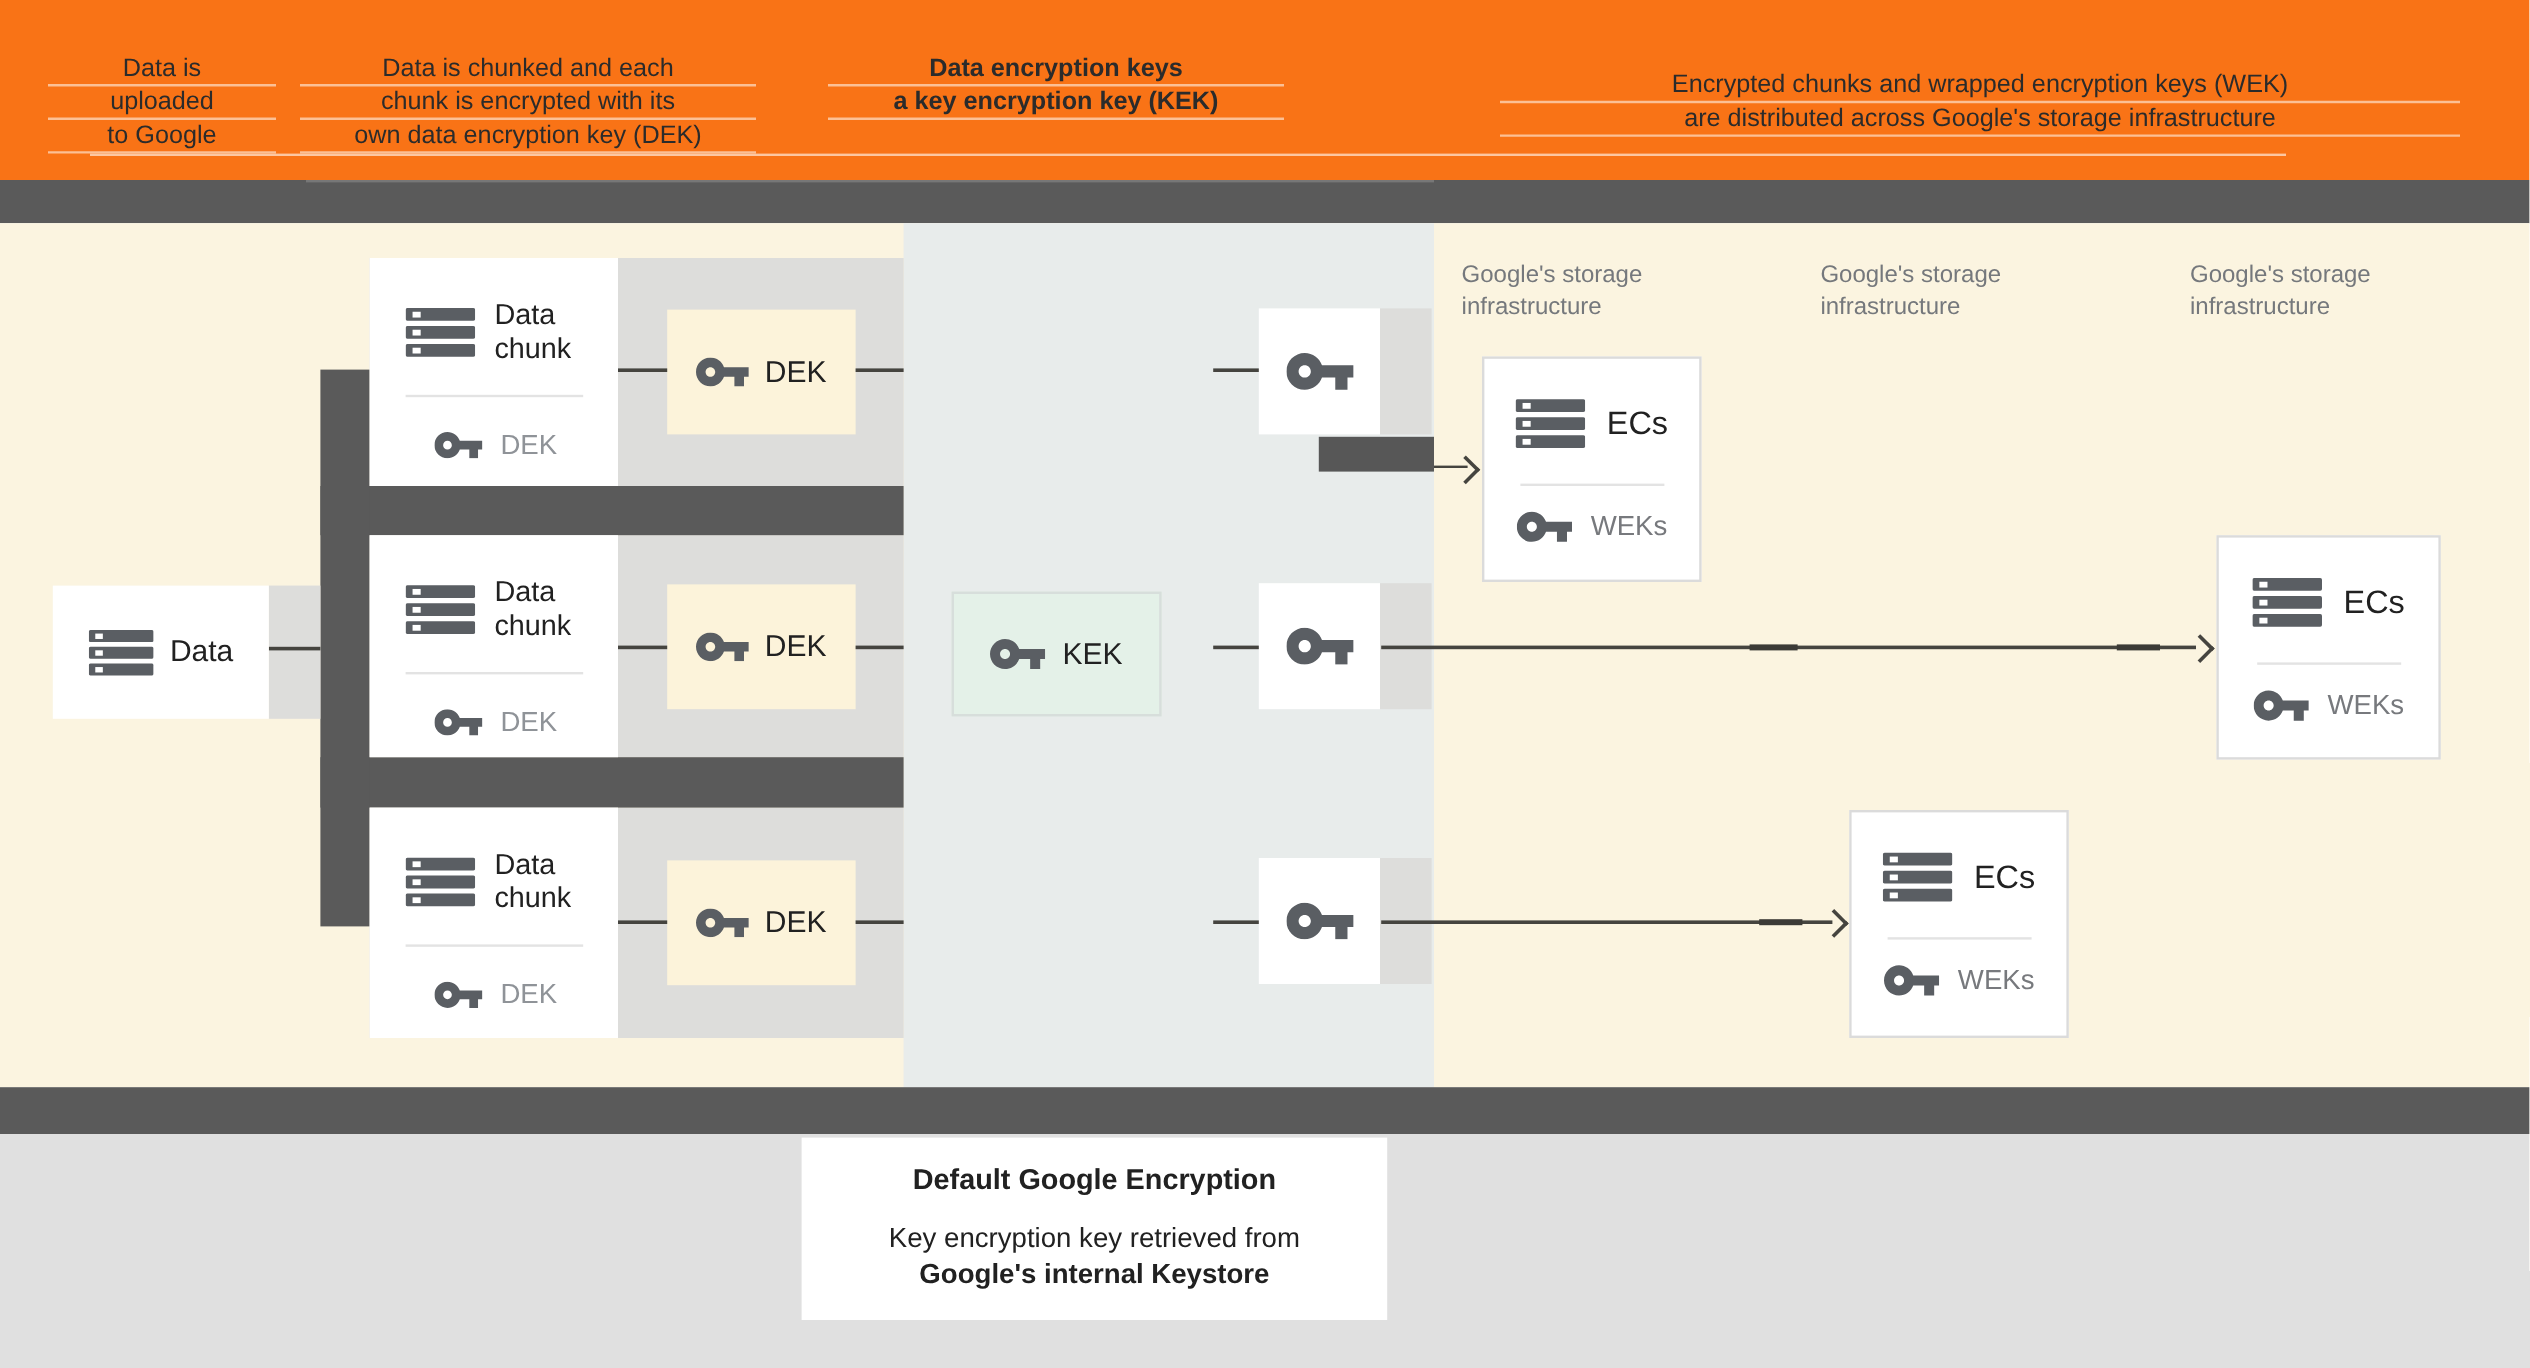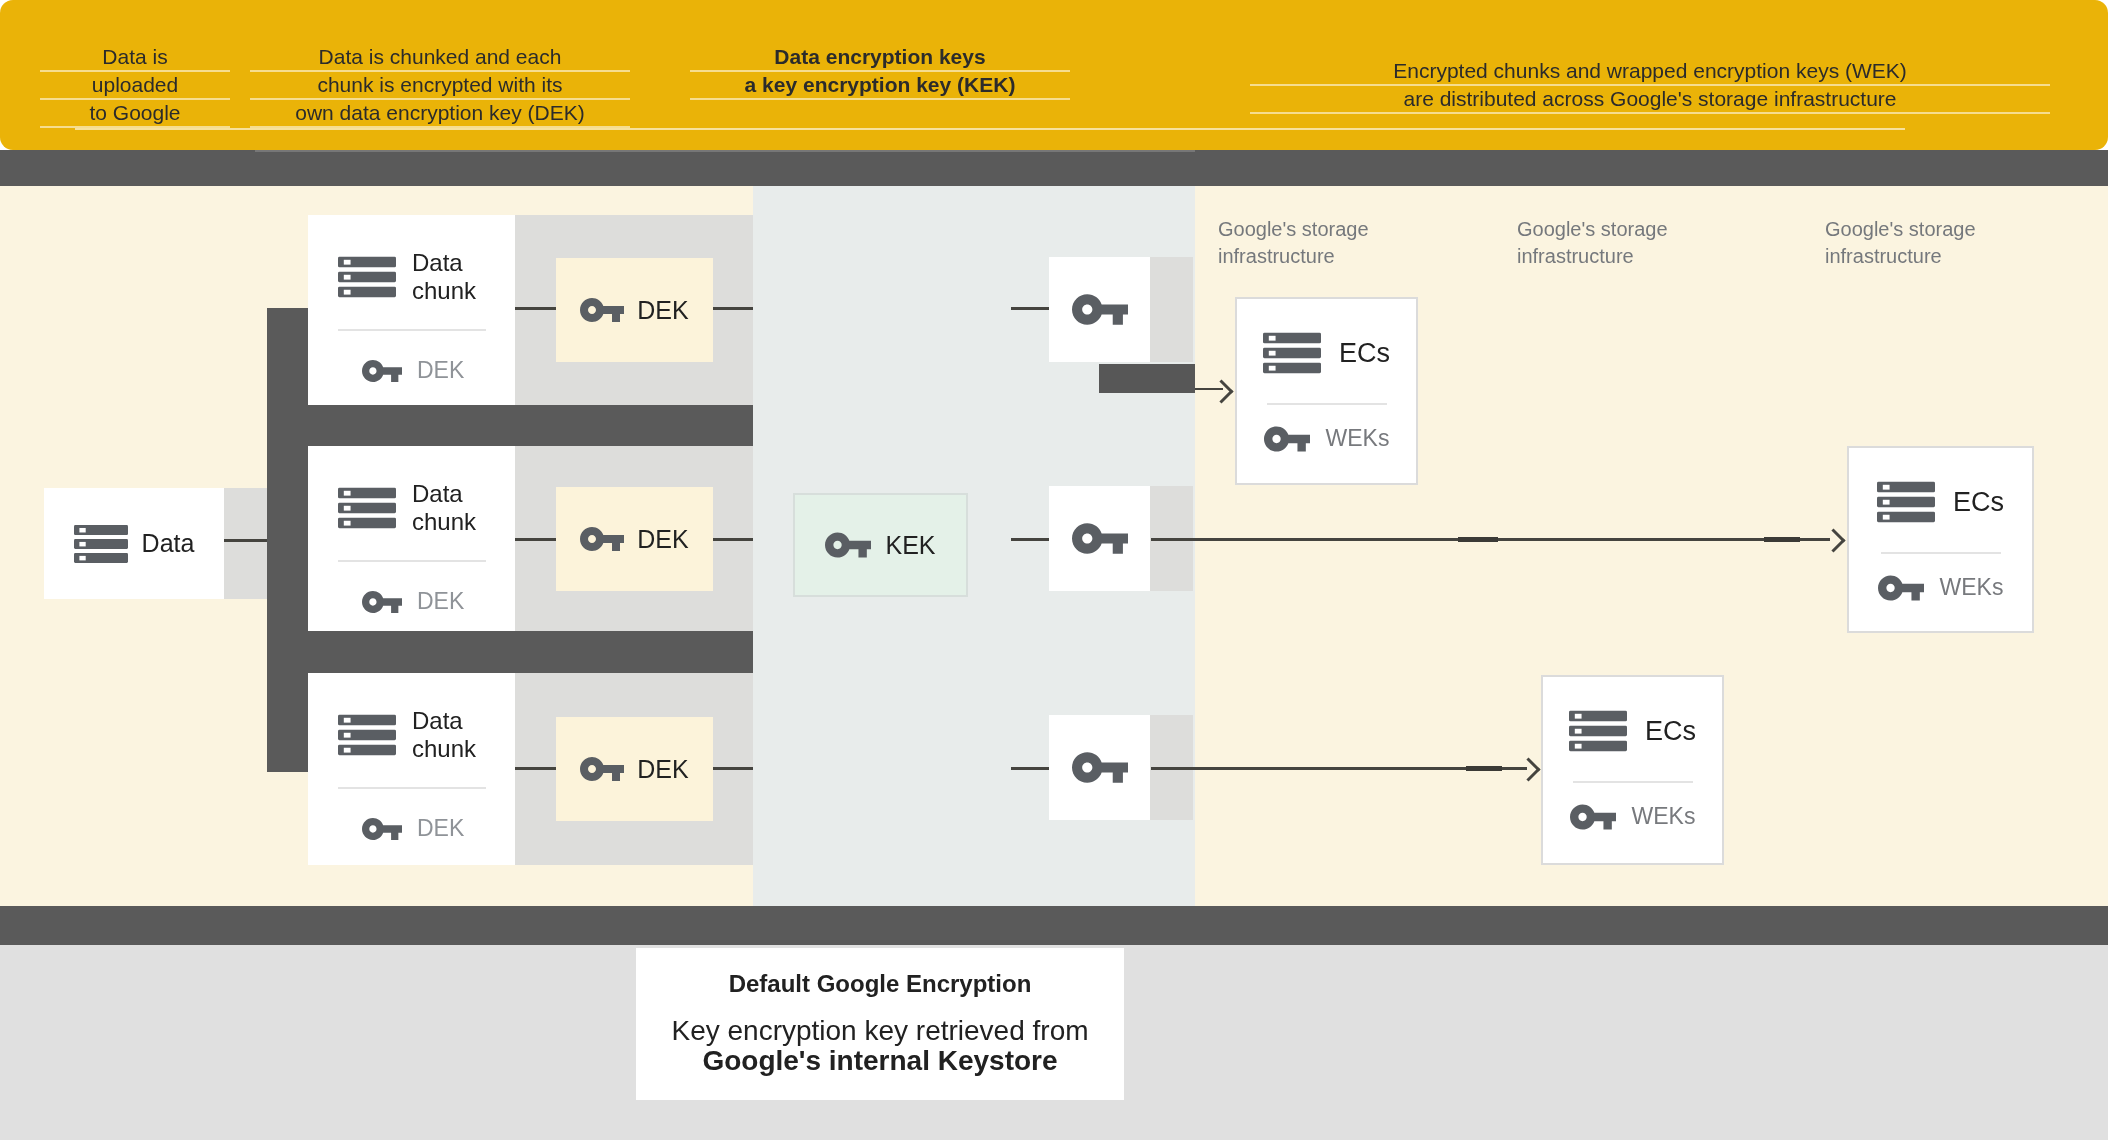--- a/index.html
+++ b/index.html
@@ -1,20 +1,20 @@
 <!DOCTYPE html>
 <html><head>
 <meta charset="utf-8">
 <style>
   html,body{margin:0;padding:0;background:#fff;}
   #stage{position:relative;width:2108px;height:1140px;overflow:hidden;
          font-family:"Liberation Sans",sans-serif;color:#212121;}
 
   
-  #header{position:absolute;left:0;top:0;width:2108px;height:150px;background:#eab308;border-radius:13px;}
+  #header{position:absolute;left:0;top:0;width:2108px;height:150px;background:#f97316;}
   .step{position:absolute;text-align:center;color:#2b2b2b;font-size:21px;}
   .step p{margin:0;line-height:25px;padding-bottom:1px;border-bottom:2px solid rgba(255,255,255,.55);}
   .streak{position:absolute;height:2px;background:rgba(255,255,255,.6);}
   #header-bar{position:absolute;left:0;top:150px;width:2108px;height:36px;background:#5a5a5a;}
   #header-bar .hl{position:absolute;left:255px;top:0;width:940px;height:2px;background:rgba(255,255,255,.18);}
 
   
   #diagram{position:absolute;left:0;top:186px;width:2108px;height:720px;background:#fbf4e0;}
   .mid-band{position:absolute;left:753px;top:0;width:442px;height:720px;background:#e8eceb;}
   .strip{position:absolute;left:308px;width:445px;background:#dddddb;}
@@ -56,24 +56,24 @@
 
   .hline{position:absolute;height:3px;background:#45443f;}
   .dash{position:absolute;height:5px;background:#3b3a36;}
   .chev{position:absolute;width:14px;height:14px;border-top:3px solid #45443f;border-right:3px solid #45443f;
         transform:rotate(45deg);}
   .darkrect{position:absolute;left:1099px;top:178px;width:96px;height:29px;background:#575757;}
 
   
   #bottom-bar{position:absolute;left:0;top:906px;width:2108px;height:39px;background:#5a5a5a;}
   #footer{position:absolute;left:0;top:945px;width:2108px;height:195px;background:#e0e0e0;}
-  #caption{position:absolute;left:636px;top:3px;width:488px;height:152px;background:#fff;
+  #caption{position:absolute;left:668px;top:3px;width:488px;height:152px;background:#fff;
            text-align:center;box-sizing:border-box;padding-top:22px;}
   #caption h1{margin:0;font-size:24px;font-weight:bold;color:#212121;}
-  #caption .body{margin-top:18px;font-size:28px;line-height:30px;color:#212121;}
+  #caption .body{margin-top:18px;font-size:23px;line-height:30px;color:#212121;}
   #caption .body b{font-weight:bold;}
 
   svg{display:block;}
 </style>
 </head>
 <body>
 
 <div id="stage">
 
   <div id="header">

